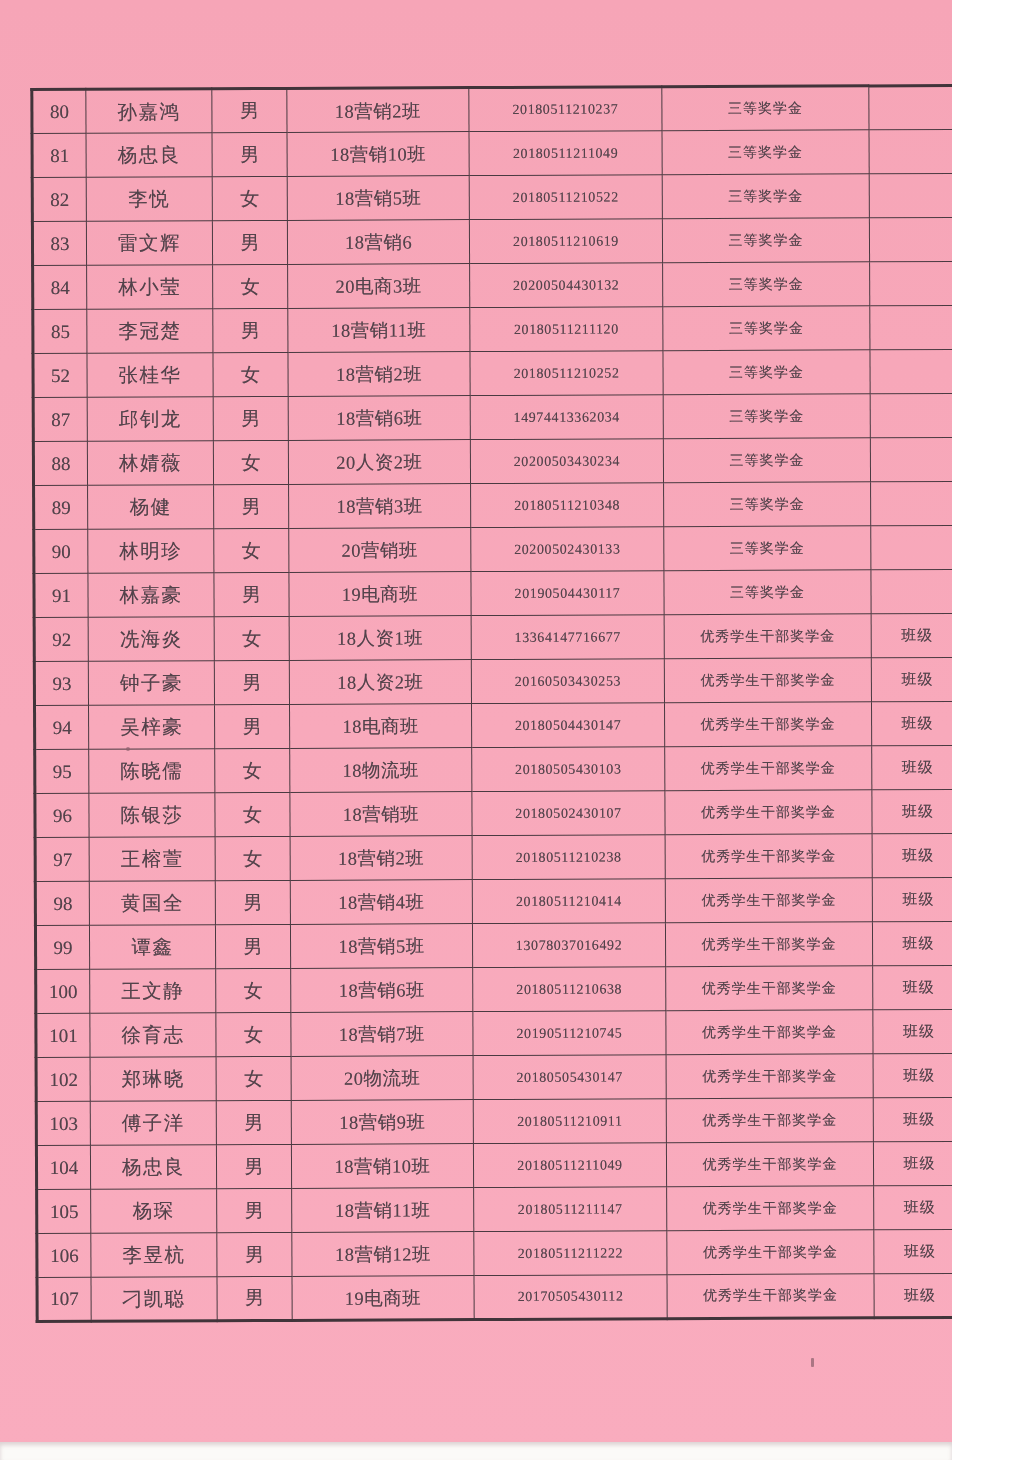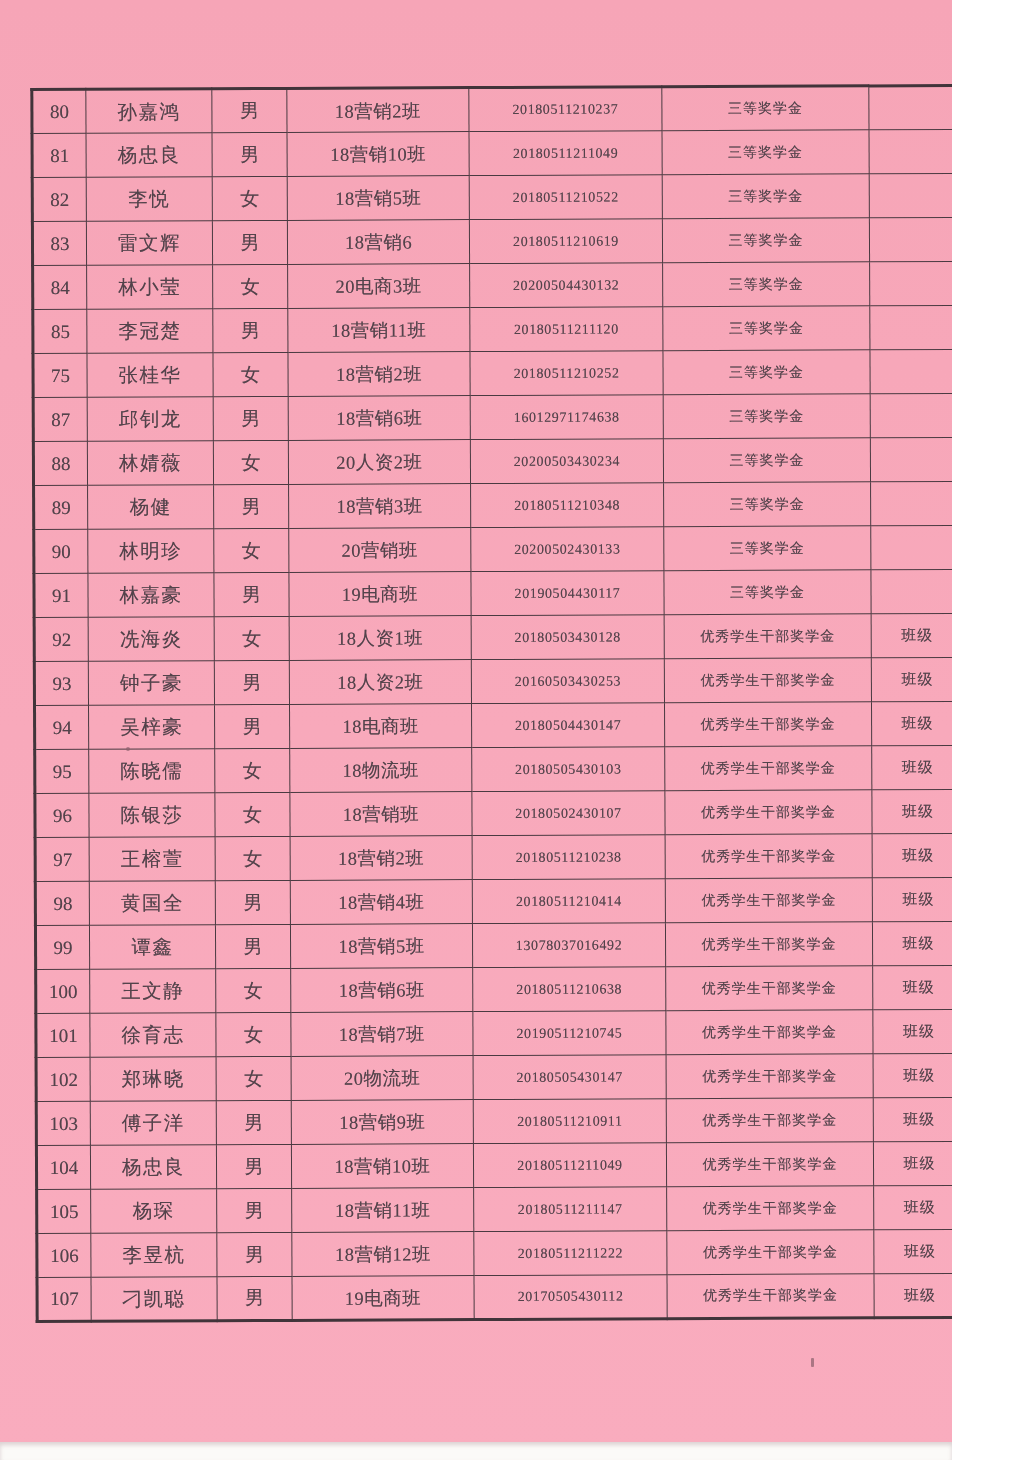--- a/index.html
+++ b/index.html
@@ -142,35 +142,35 @@
             <td class="c-no">85</td>
             <td class="c-name">李冠楚</td>
             <td class="c-gender">男</td>
             <td class="c-class">18营销11班</td>
             <td class="c-id">20180511211120</td>
             <td class="c-award">三等奖学金</td>
             <td class="c-level"></td>
           </tr>
 
           <tr>
-            <td class="c-no">75</td>
+            <td class="c-no">52</td>
             <td class="c-name">张桂华</td>
             <td class="c-gender">女</td>
             <td class="c-class">18营销2班</td>
             <td class="c-id">20180511210252</td>
             <td class="c-award">三等奖学金</td>
             <td class="c-level"></td>
           </tr>
 
           <tr>
             <td class="c-no">87</td>
             <td class="c-name">邱钊龙</td>
             <td class="c-gender">男</td>
             <td class="c-class">18营销6班</td>
-            <td class="c-id">16012971174638</td>
+            <td class="c-id">14974413362034</td>
             <td class="c-award">三等奖学金</td>
             <td class="c-level"></td>
           </tr>
 
           <tr>
             <td class="c-no">88</td>
             <td class="c-name">林婧薇</td>
             <td class="c-gender">女</td>
             <td class="c-class">20人资2班</td>
             <td class="c-id">20200503430234</td>
@@ -206,21 +206,21 @@
             <td class="c-id">20190504430117</td>
             <td class="c-award">三等奖学金</td>
             <td class="c-level"></td>
           </tr>
 
           <tr>
             <td class="c-no">92</td>
             <td class="c-name">冼海炎</td>
             <td class="c-gender">女</td>
             <td class="c-class">18人资1班</td>
-            <td class="c-id">20180503430128</td>
+            <td class="c-id">13364147716677</td>
             <td class="c-award">优秀学生干部奖学金</td>
             <td class="c-level">班级</td>
           </tr>
 
           <tr>
             <td class="c-no">93</td>
             <td class="c-name">钟子豪</td>
             <td class="c-gender">男</td>
             <td class="c-class">18人资2班</td>
             <td class="c-id">20160503430253</td>

